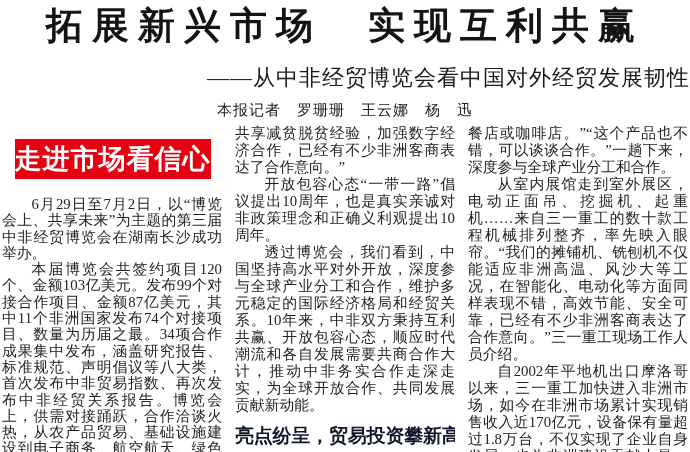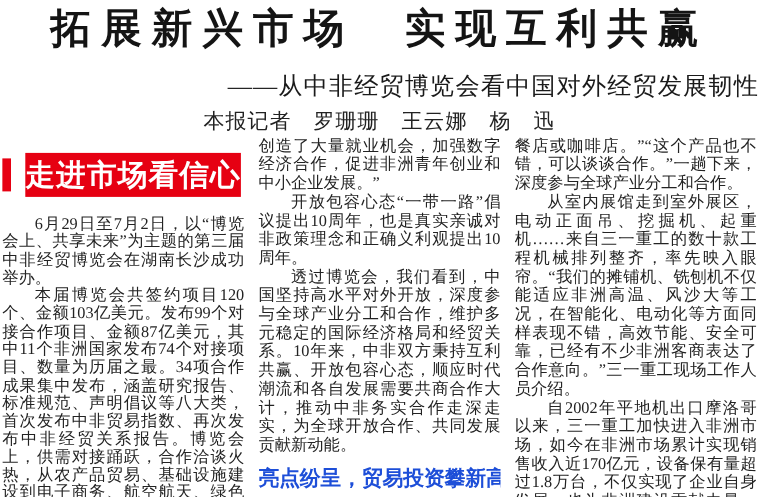--- a/index.html
+++ b/index.html
@@ -13,48 +13,48 @@
     margin:3px 6px 16px; text-align:center; white-space:nowrap;
     font-family:"Liberation Sans", sans-serif; font-weight:bold;
     font-size:37px; line-height:45px; letter-spacing:9px; color:#141414;
   }
   .subheadline {
     margin:10px 0 0; text-align:right; font-weight:normal;
     font-family:"Liberation Serif", serif;
     font-size:22px; line-height:28px; letter-spacing:1px; color:#1a1a1a;
   }
   .byline {
-    margin:9px 16px 0; text-align:center; font-size:19px; line-height:19px;
+    margin:9px 16px 0; text-align:center; font-size:15px; line-height:19px;
     letter-spacing:1px; color:#222;
   }
   
   .cols {
     position:absolute; left:2px; right:2px; top:125px; bottom:0;
     display:flex; gap:13px;
   }
   .col { flex:1 1 0; overflow:hidden; }
   .col p { margin:0; text-align:justify; font-size:14.8px; color:#232323; }
   .col-left  p { line-height:16.3px; }
   .col-mid   p, .col-right p { line-height:17px; }
   .indent { text-indent:2em; }
   
-  .banner-row { display:flex; align-items:center; margin:11px 0 15px; height:45px; }
+  .banner-row { display:flex; align-items:center; margin:11px 0 15px; height:45px;justify-content:center; }
   .banner-tab { width:8px; height:30px; background:var(--banner-red,#e60012); flex:0 0 auto; }
   .banner-main {
     flex:1 1 auto; margin-left:13px; margin-right:20px;
     background:var(--banner-red,#e60012); color:#fff;
     font-family:"Liberation Sans", sans-serif; font-weight:bold;
     font-size:27px; line-height:40px; text-align:center;
     letter-spacing:1px; white-space:nowrap;
   }
   
   .section-heading {
     margin:9px 0 7px; white-space:nowrap;
     font-family:"Liberation Sans", sans-serif; font-weight:bold;
-    font-size:19px; line-height:25px; letter-spacing:-0.2px; color:#1d4ed8;
+    font-size:19px; line-height:25px; letter-spacing:-0.2px; color:#0f172a;
   }
 </style>
 </head>
 <body>
 
 <div class="page">
 
   <h1 class="headline">拓展新兴市场　实现互利共赢</h1>
 
   <h2 class="subheadline">——从中非经贸博览会看中国对外经贸发展韧性</h2>
@@ -67,21 +67,21 @@
       <div class="banner-row">
         <span class="banner-tab"></span>
         <span class="banner-main">走进市场看信心</span>
       </div>
       <p class="indent">6月29日至7月2日，以“博览会上、共享未来”为主题的第三届中非经贸博览会在湖南长沙成功举办。</p>
       <p class="indent">本届博览会共签约项目120个、金额103亿美元。发布99个对接合作项目、金额87亿美元，其中11个非洲国家发布74个对接项目、数量为历届之最。34项合作成果集中发布，涵盖研究报告、标准规范、声明倡议等八大类，首次发布中非贸易指数、再次发布中非经贸关系报告。博览会上，供需对接踊跃，合作洽谈火热，从农产品贸易、基础设施建设到电子商务、航空航天、绿色发展等，中非合作不断向全方位、多层次、高质量发展。</p>
 
     </div>
 
     <div class="col col-mid">
-      <p>创造了大量就业机会，加强数字经济合作，促进非洲青年创业和中小企业发展。”</p>
+      <p>共享减贫脱贫经验，加强数字经济合作，已经有不少非洲客商表达了合作意向。”</p>
       <p class="indent">开放包容心态“一带一路”倡议提出10周年，也是真实亲诚对非政策理念和正确义利观提出10周年。</p>
       <p class="indent">透过博览会，我们看到，中国坚持高水平对外开放，深度参与全球产业分工和合作，维护多元稳定的国际经济格局和经贸关系。10年来，中非双方秉持互利共赢、开放包容心态，顺应时代潮流和各自发展需要共商合作大计，推动中非务实合作走深走实，为全球开放合作、共同发展贡献新动能。</p>
       <h3 class="section-heading">亮点纷呈，贸易投资攀新高</h3>
 
     </div>
 
     <div class="col col-right">
       <p>餐店或咖啡店。”“这个产品也不错，可以谈谈合作。”一趟下来，深度参与全球产业分工和合作。</p>
       <p class="indent">从室内展馆走到室外展区，电动正面吊、挖掘机、起重机……来自三一重工的数十款工程机械排列整齐，率先映入眼帘。“我们的摊铺机、铣刨机不仅能适应非洲高温、风沙大等工况，在智能化、电动化等方面同样表现不错，高效节能、安全可靠，已经有不少非洲客商表达了合作意向。”三一重工现场工作人员介绍。</p>
       <p class="indent">自2002年平地机出口摩洛哥以来，三一重工加快进入非洲市场，如今在非洲市场累计实现销售收入近170亿元，设备保有量超过1.8万台，不仅实现了企业自身发展，也为非洲建设贡献力量，创造了大量就业机会。</p>

